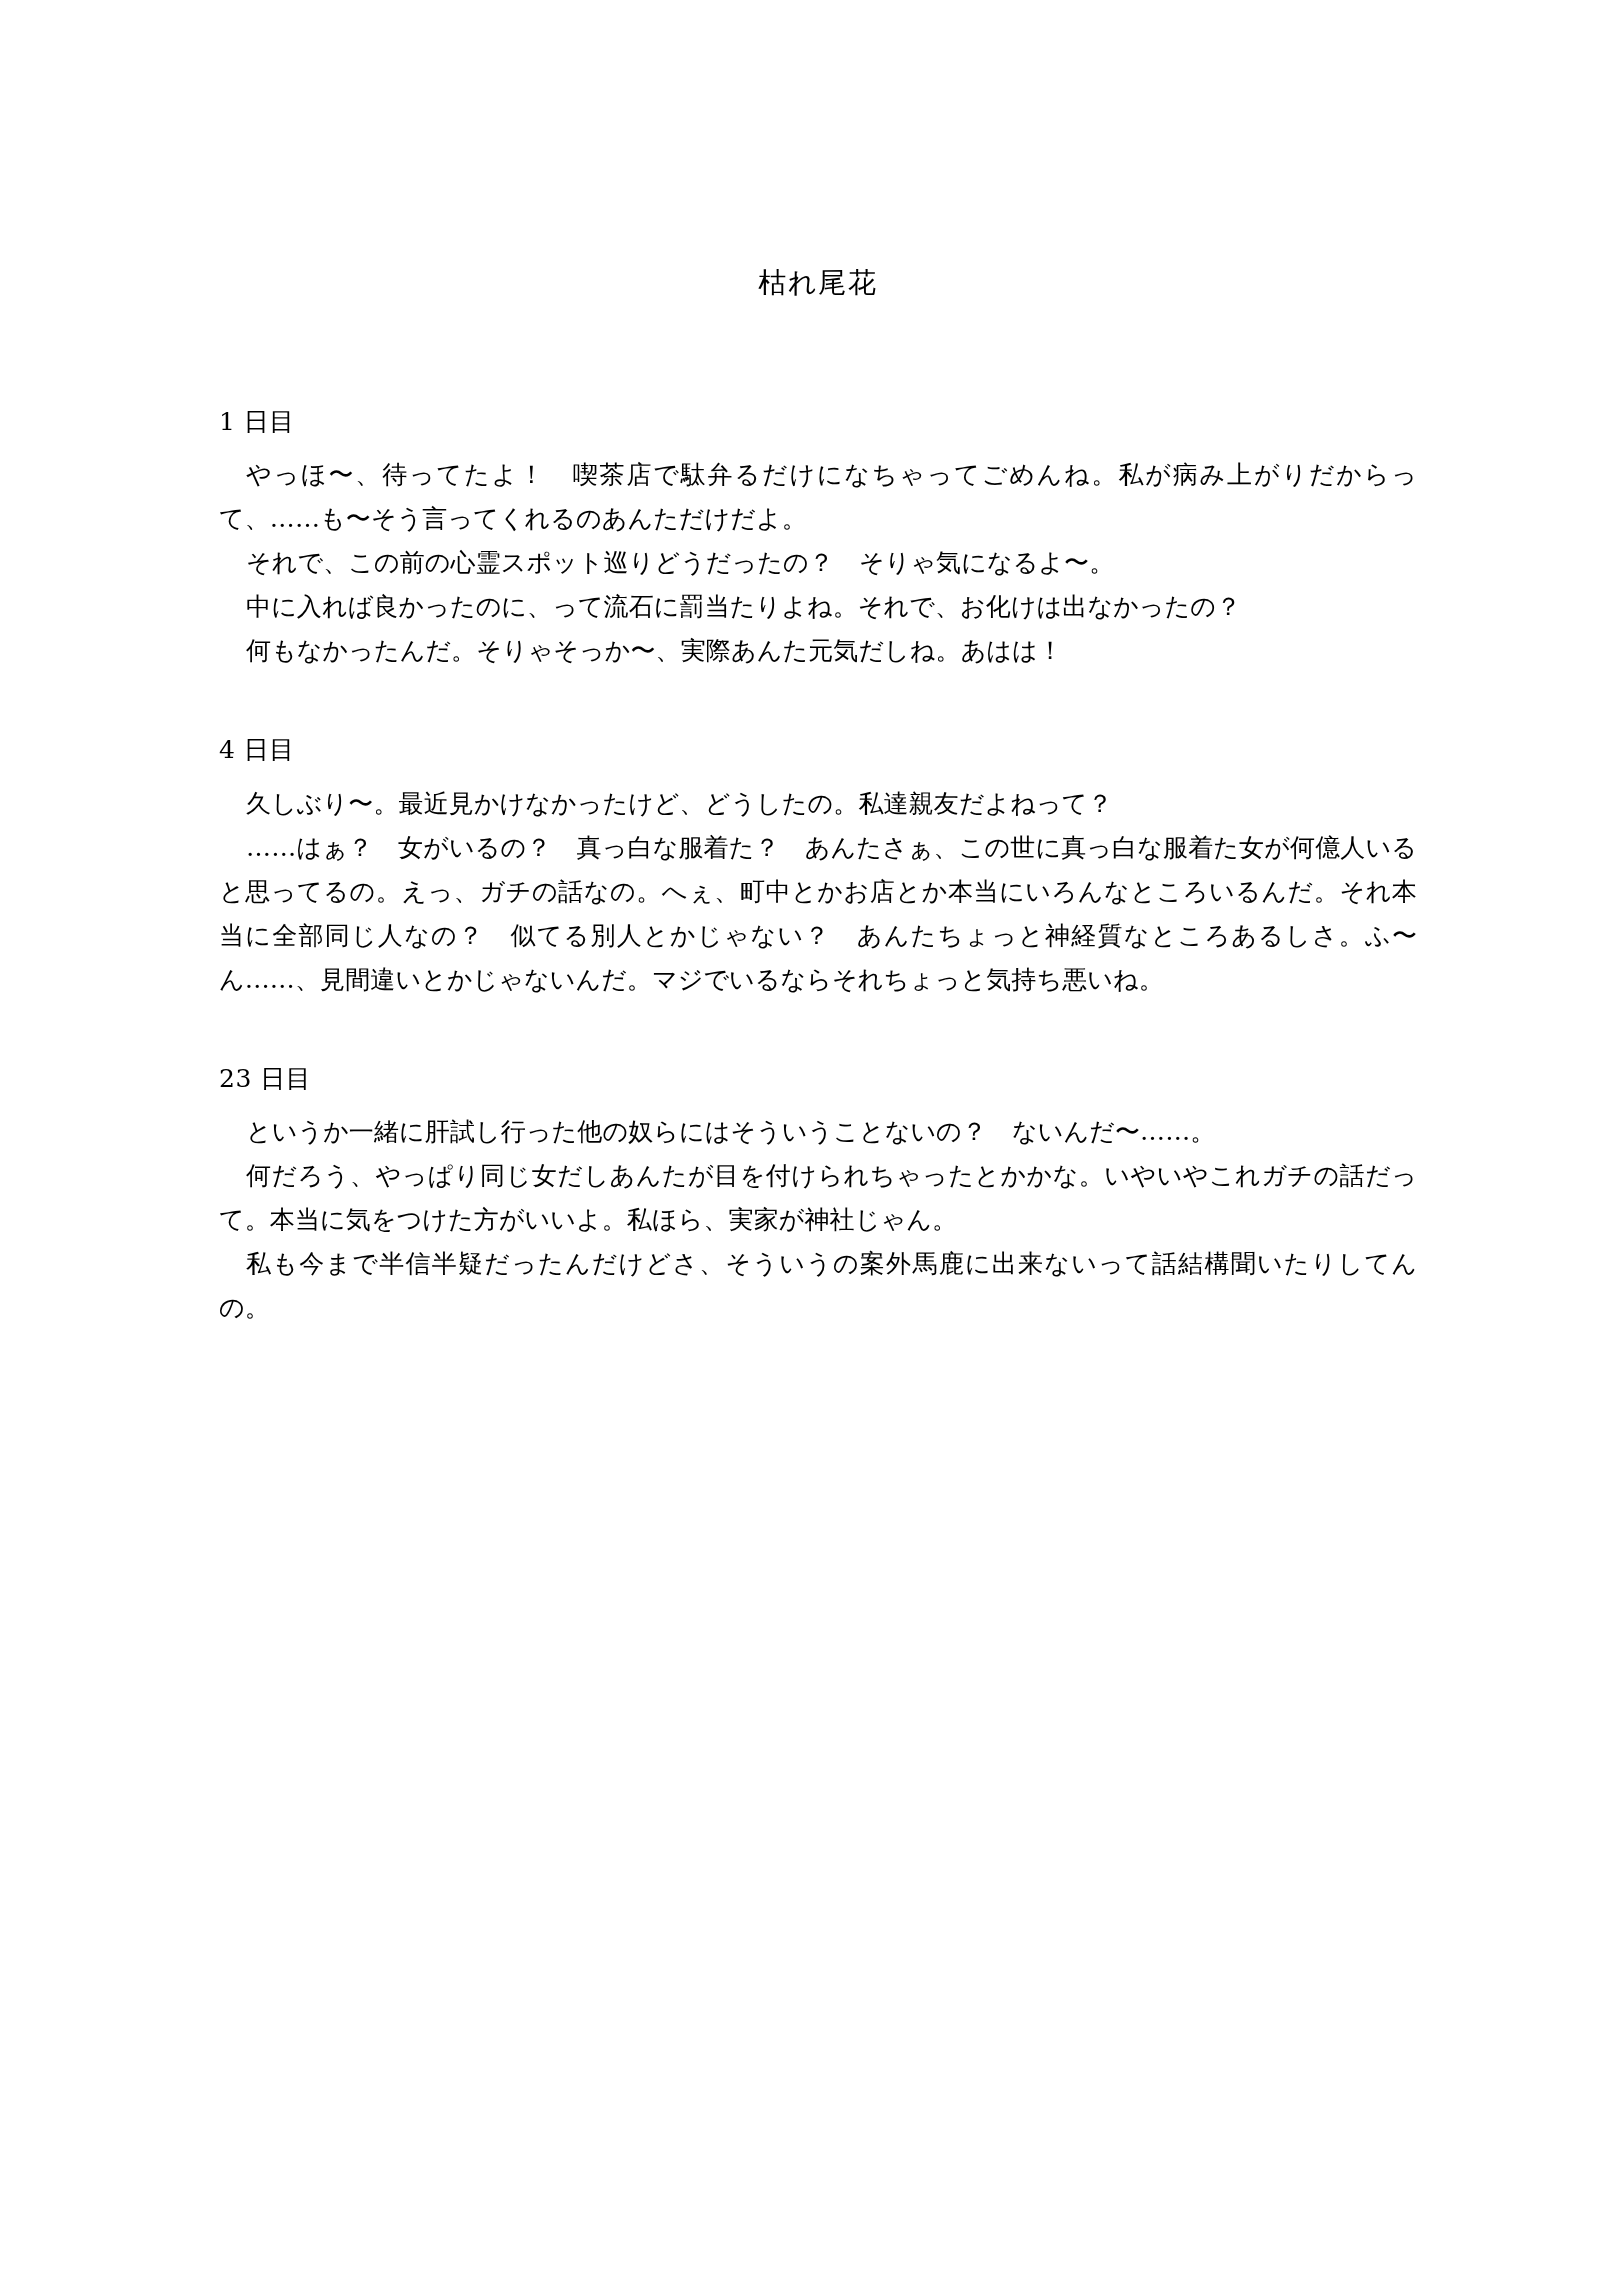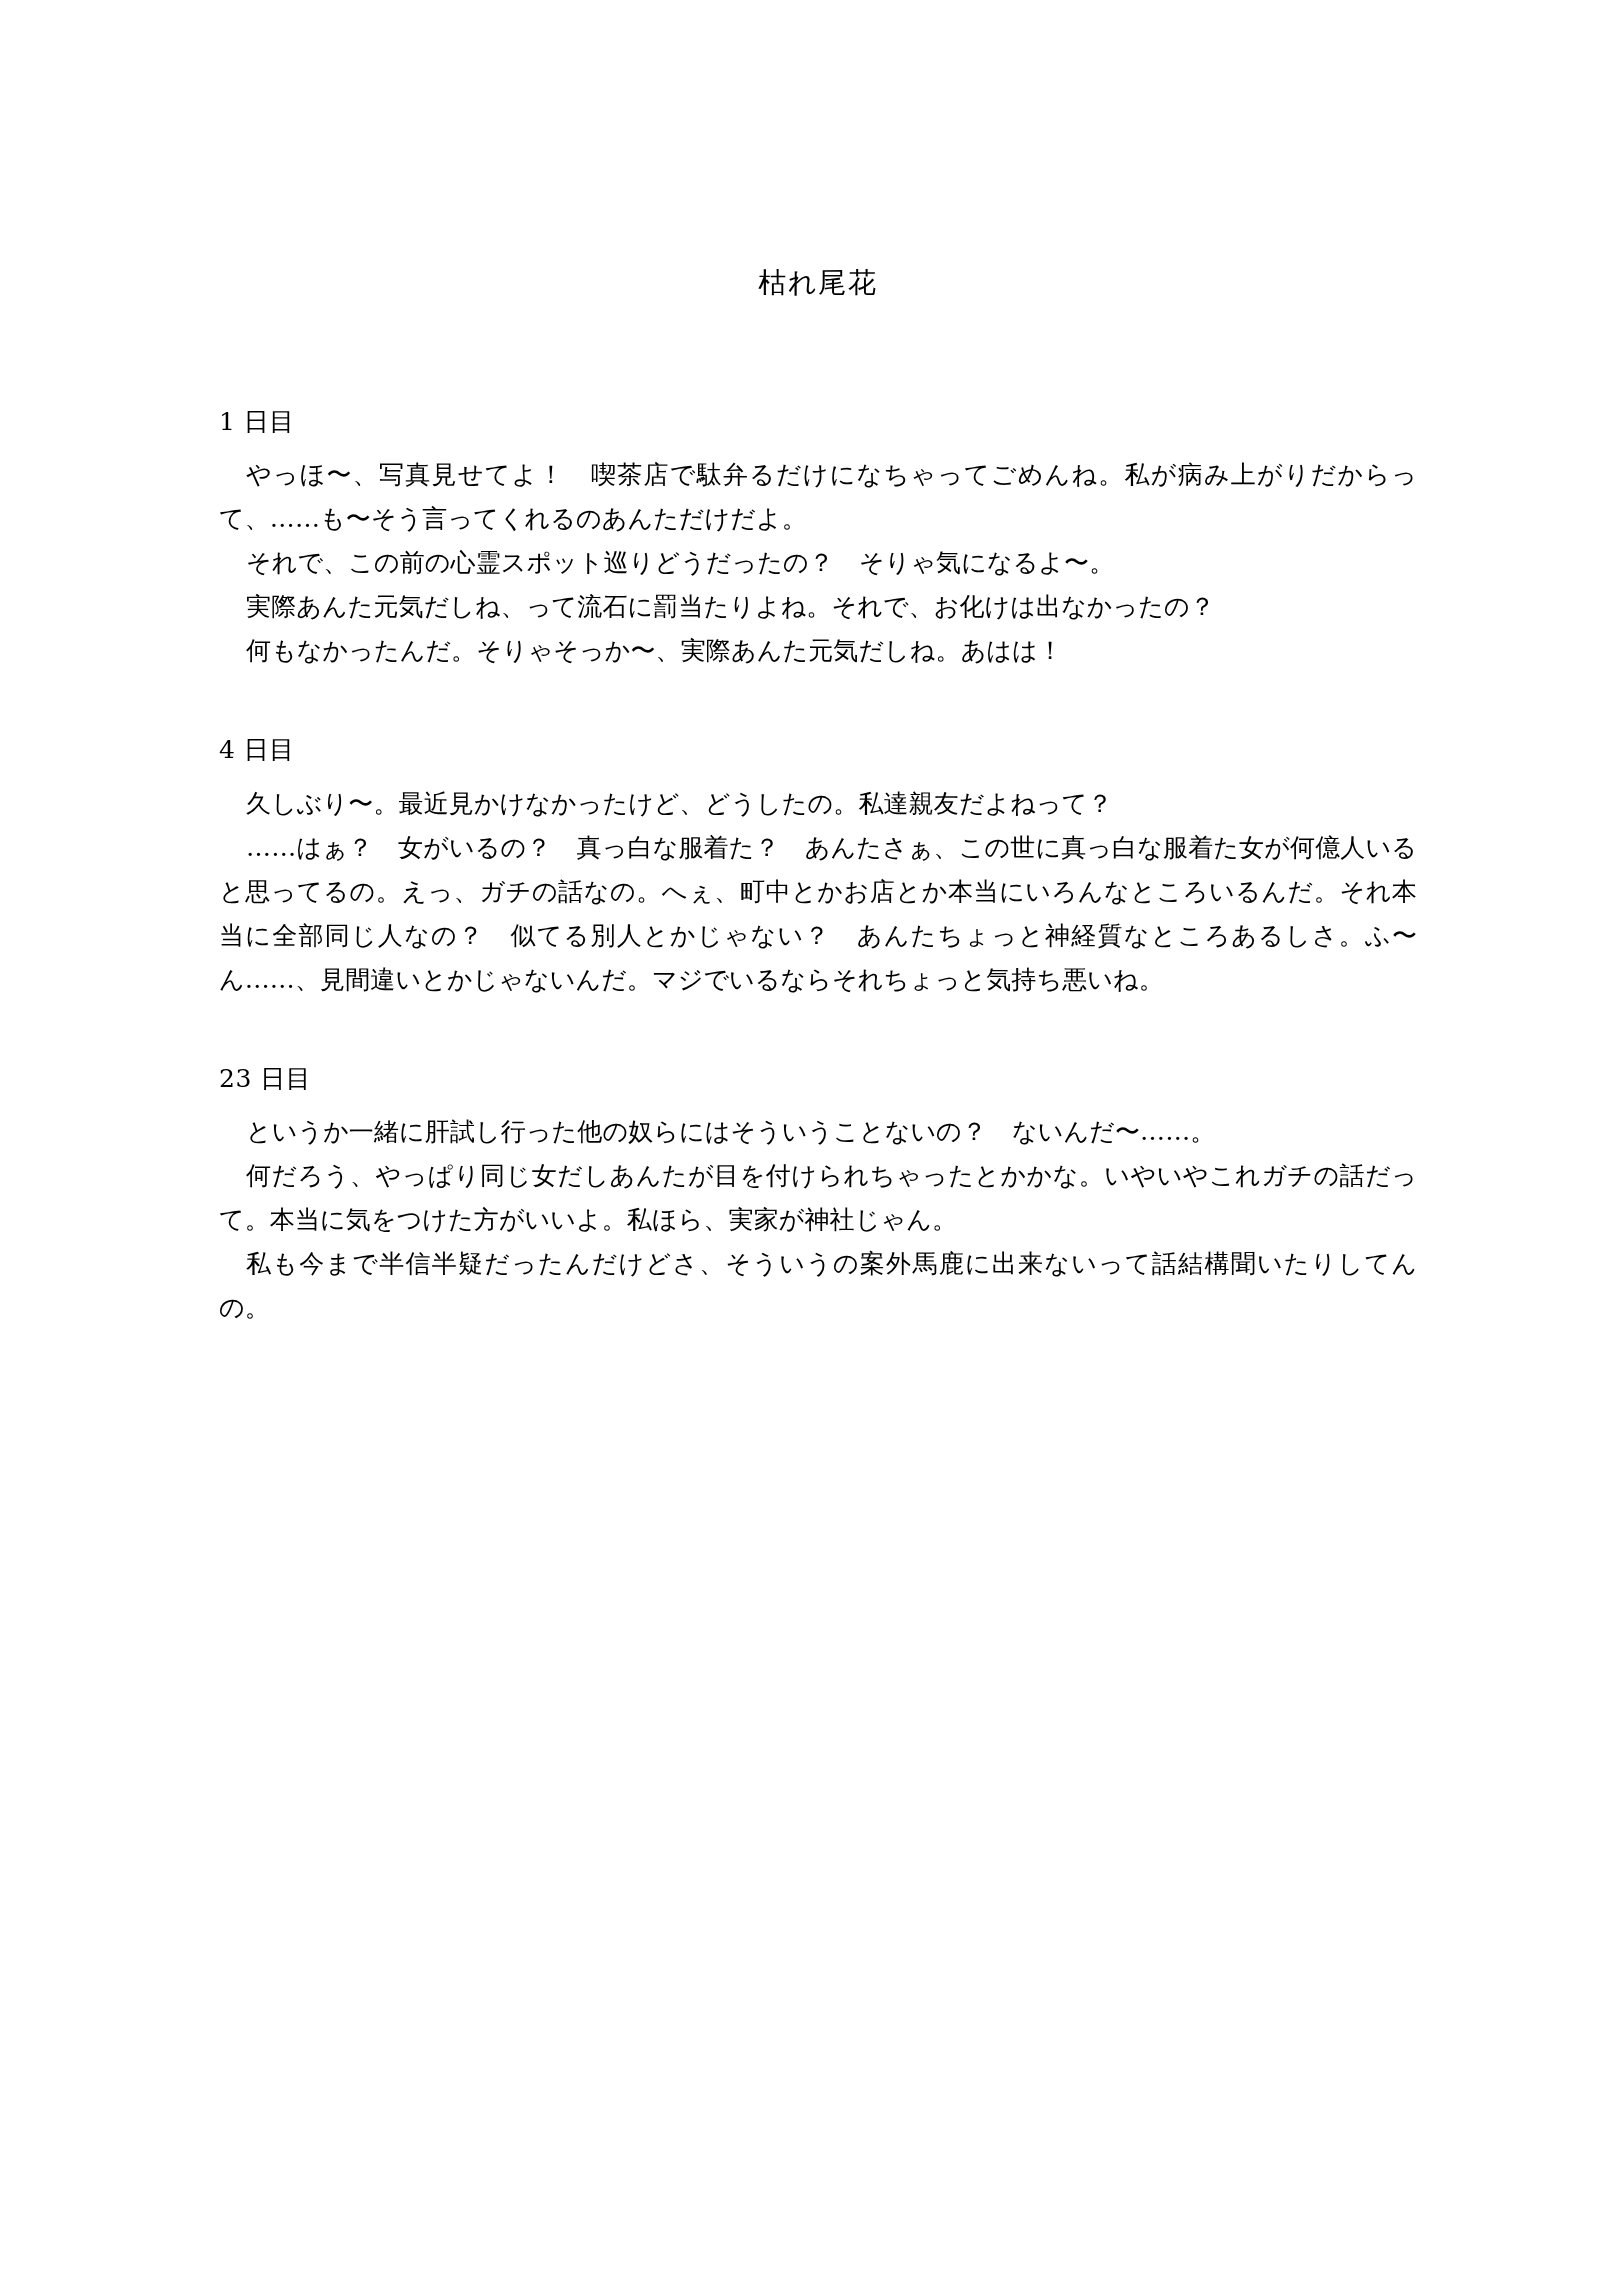--- a/index.html
+++ b/index.html
@@ -95,23 +95,23 @@
 <div class="page">
 
   <div class="content">
 
     <h1 class="doc-title">枯れ尾花</h1>
 
     <div class="sections">
 
       <section class="section">
         <h2 class="day-heading">1 日目</h2>
-        <p class="para">やっほ〜、写真見せてよ！　喫茶店で駄弁るだけになちゃってごめんね。私が病み上がりだからって、……も〜そう言ってくれるのあんただけだよ。</p>
+        <p class="para">やっほ〜、待ってたよ！　喫茶店で駄弁るだけになちゃってごめんね。私が病み上がりだからって、……も〜そう言ってくれるのあんただけだよ。</p>
         <p class="para">それで、この前の心霊スポット巡りどうだったの？　そりゃ気になるよ〜。</p>
-        <p class="para">実際あんた元気だしね、って流石に罰当たりよね。それで、お化けは出なかったの？</p>
+        <p class="para">中に入れば良かったのに、って流石に罰当たりよね。それで、お化けは出なかったの？</p>
         <p class="para">何もなかったんだ。そりゃそっか〜、実際あんた元気だしね。あはは！</p>
       </section>
 
       <section class="section">
         <h2 class="day-heading">4 日目</h2>
         <p class="para">久しぶり〜。最近見かけなかったけど、どうしたの。私達親友だよねって？</p>
         <p class="para">……はぁ？　女がいるの？　真っ白な服着た？　あんたさぁ、この世に真っ白な服着た女が何億人いると思ってるの。えっ、ガチの話なの。へぇ、町中とかお店とか本当にいろんなところいるんだ。それ本当に全部同じ人なの？　似てる別人とかじゃない？　あんたちょっと神経質なところあるしさ。ふ〜ん……、見間違いとかじゃないんだ。マジでいるならそれちょっと気持ち悪いね。</p>
       </section>
 
 

